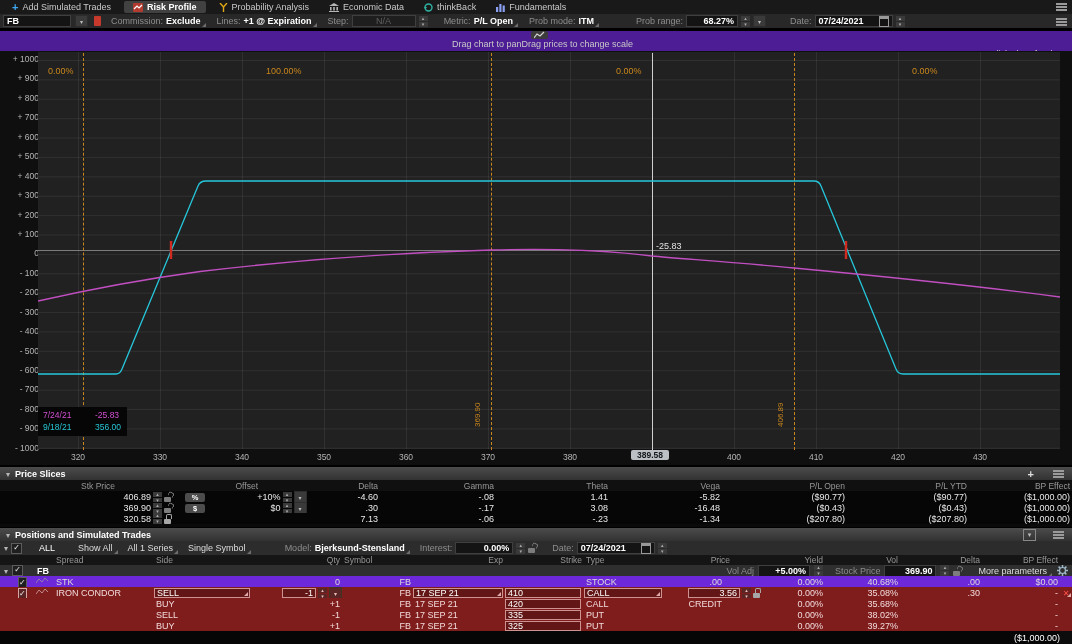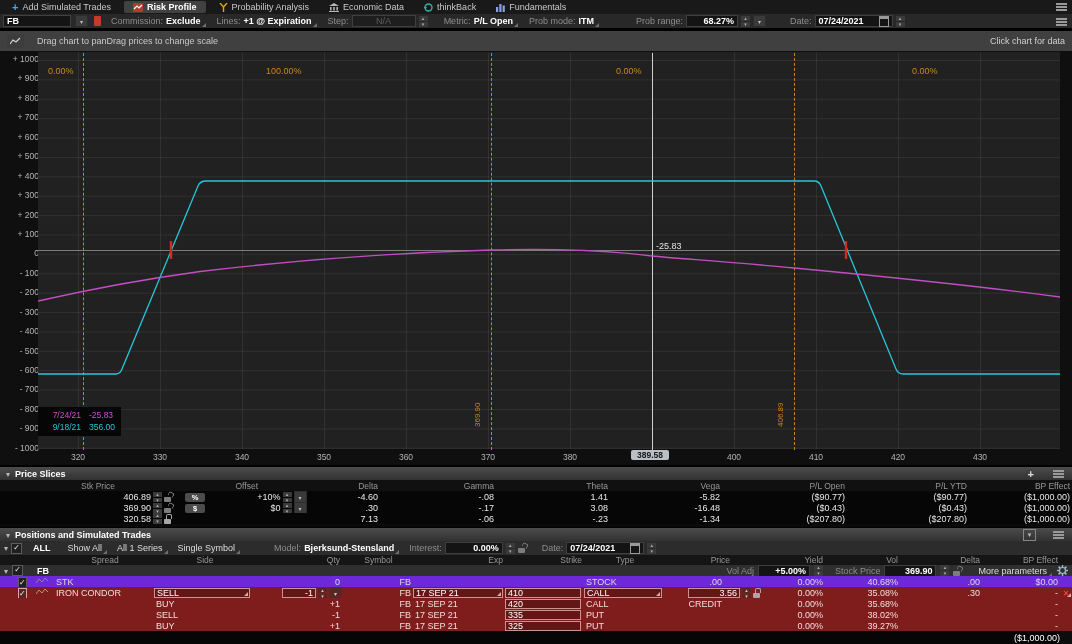--- a/index.html
+++ b/index.html
@@ -28,38 +28,38 @@
   .cal{width:8px;height:7px;border:1px solid #999;border-top:3px solid #999;margin-left:3px;}
   .lk{width:9px;height:10px;position:relative;display:inline-block;}
   .lk::before{content:"";position:absolute;top:0;left:2px;width:4px;height:4px;border:1px solid #a7a7a7;border-bottom:none;border-radius:2px 2px 0 0;}
   .lk::after{content:"";position:absolute;bottom:0;left:0;width:7px;height:5px;background:#a7a7a7;border-radius:1px;}
   .lk.open::before{left:4px;transform:rotate(28deg);border-color:#7d7d7d;}
   .lk.open::after{background:#7d7d7d;}
   .caret::after{content:"▾";color:#b5b5b5;font-size:8px;}
   .cb{width:9px;height:9px;background:#1f1f1f;border:1px solid #5c5c5c;font-size:8px;line-height:8px;text-align:center;color:#eee;}
   .cb.on::after{content:"✓";}
   
-  .chart-head{top:31px;left:0;width:1072px;height:20px;background:#404040;display:flex;align-items:center;color:#c9c9c9;}
+  .chart-head{top:31px;left:0;width:1072px;height:20px;background:#4c1d95;display:flex;align-items:center;color:#c9c9c9;flex-direction:column;}
   .ch-icon{width:17px;height:14px;background:#3c3c3c;border-radius:2px;margin-left:7px;display:flex;align-items:center;justify-content:center;}
   .chart-zone{top:51px;left:0;width:1072px;height:414px;background:#0f0f0f;border-bottom:1px solid #000;}
   .plot{position:absolute;left:38px;top:1px;width:1022px;height:397px;background:#212121;
     background-image:linear-gradient(90deg,rgba(255,255,255,.065) 1px,transparent 1px),linear-gradient(rgba(255,255,255,.065) 1px,transparent 1px);
     background-size:82px 100%,100% 19.4px;background-position:40px 0,0 8px;}
   .zero{position:absolute;left:0;top:198px;width:1022px;height:1px;background:#7c7c7c;}
   .ylabels{position:absolute;left:5px;top:4px;width:34px;height:398px;display:flex;flex-direction:column;justify-content:space-between;align-items:flex-end;padding-right:3px;color:#b5b5b5;font-size:8.5px;}
   .ylabels span{line-height:9px;}
   .xlabels{position:absolute;left:37px;top:400px;display:flex;color:#b5b5b5;font-size:8.5px;}
   .xlabels span{width:82px;text-align:center;}
   .vline{position:absolute;top:1px;height:397px;width:0;border-left:1px dashed #c9861c;}
   .vline.cur{border-left:1px solid #cfcfcf;}
   .slice-lab{position:absolute;color:#c9861c;font-size:8px;transform:rotate(-90deg);transform-origin:0 100%;width:42px;}
   .prob{position:absolute;top:14px;color:#c9861c;font-size:9px;}
   .xhair{position:absolute;left:618px;top:189px;color:#e2e2e2;}
   .leg{position:absolute;left:0px;top:355px;background:#060606;padding:3px 6px 4px 5px;display:flex;flex-direction:column;gap:2px;font-size:8.5px;}
-  .leg div{display:flex;gap:8px;text-align:right;}
+  .leg div{display:flex;gap:14px;}
   .leg .d{width:38px;}
   .leg-cur{color:#d24fd2;} .leg-exp{color:#27c6d4;}
   .cp-label{position:absolute;left:631px;top:399px;width:38px;height:10px;background:#bcc0c5;color:#14171a;font-weight:bold;font-size:8.5px;display:flex;align-items:center;justify-content:center;border-radius:2px;}
   .clickhint{margin-left:auto;margin-right:7px;color:#cfcfcf;}
   
   .sec-head{left:0;width:1072px;height:14px;background:linear-gradient(#4c4c4c,#323232);display:flex;align-items:center;gap:5px;padding:0 6px;border-top:1px solid #000;box-sizing:border-box;}
   .sec-title{color:#fff;font-weight:bold;font-size:9px;}
   .plus2::after{content:"+";color:#ddd;font-weight:bold;font-size:11px;}
   .boxv{width:11px;height:10px;border:1px solid #888;display:flex;align-items:center;justify-content:center;}
   .boxv::after{content:"▾";font-size:7px;color:#bbb;}
@@ -70,21 +70,21 @@
   .ps-row .r{text-align:right;padding-right:2px;}
   .fx{display:flex;align-items:center;justify-content:flex-end;gap:2px;}
   .pill{min-width:20px;height:9px;background:#4c4c4c;border-radius:2px;color:#fff;font-size:7.5px;font-weight:bold;display:flex;align-items:center;justify-content:center;margin-left:8px;position:relative;}
   .ps-off{display:flex;align-items:center;gap:2px;}
   .ps-off .ov{min-width:30px;text-align:right;}
   .ps-delta{margin-left:auto;min-width:26px;text-align:right;padding-right:2px;}
   
   .pos-toolbar{top:541px;left:0;width:1072px;height:14px;background:#2c2c2c;display:flex;align-items:center;gap:3px;padding-left:4px;}
   .pgrid{left:0;width:1072px;display:grid;grid-template-columns:18px 18px 18px 100px 100px 88px 71px 92px 79px 80px 98px 63px 75px 82px 78px 12px;align-items:center;}
   .pos-cols{top:555px;height:10px;color:#979797;font-size:8.5px;background:#151515;}
-  .pos-cols .r{text-align:right;padding-right:2px;} .pos-cols .a{text-align:center;padding-left:2px;}
+  .pos-cols .r{text-align:right;padding-right:2px;} .pos-cols .a{text-align:left;padding-left:2px;}
   .fb-row{top:565px;height:11px;background:#2f2f2f;display:flex;align-items:center;gap:4px;padding-left:4px;width:1068px;}
   .fb-right{margin-left:auto;display:flex;align-items:center;gap:4px;margin-right:4px;}
   .stk-row{top:576px;height:11px;background:#6d28d9;color:#dcdcdc;}
   .stk-row .r{text-align:right;padding-right:2px;} .stk-row .a{text-align:left;padding-left:2px;}
   .cr{height:11px;background:#7f1d1d;color:#f2dada;}
   .cr.sel{background:#7f1d1d;}
   .cr .r{text-align:right;padding-right:2px;} .cr .a{text-align:left;padding-left:2px;}
   .cr .pr{padding-right:40px;}
   .qpad{padding-right:20px;}
   .rbox{background:rgba(0,0,0,.22);border:1px solid #cf9292;height:8px;display:flex;align-items:center;padding:0 2px;color:#fff;position:relative;}
@@ -386,21 +386,21 @@
 
 <div class="abs sec-head" style="top:527px">
   <span class="caret"></span>
   <span class="sec-title">Positions and Simulated Trades</span>
   <span class="boxv mright" style="margin-right:12px"></span>
   <span class="hamb" style="margin-bottom:5px;margin-right:2px"></span>
 </div>
 <div class="abs pos-toolbar">
   <span class="caret"></span>
   <span class="cb on"></span>
-  <span style="font-weight:bold;color:#fff;margin:0 8px">ALL</span>
+  <span style="font-weight:normal;color:#fff;margin:0 14px">ALL</span>
   <div class="group fold">
       <span>Show All</span>
     </div>
   <div class="group fold">
       <span>All 1 Series</span>
     </div>
   <div class="group fold">
       <span>Single Symbol</span>
     </div>
   <div class="group fold" style="margin-left:24px">

